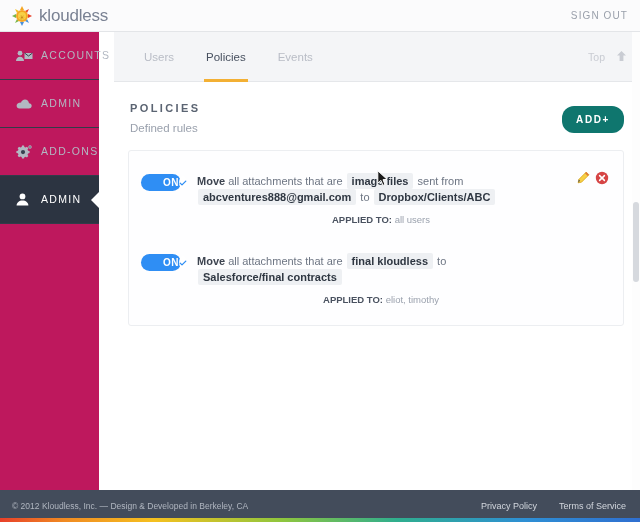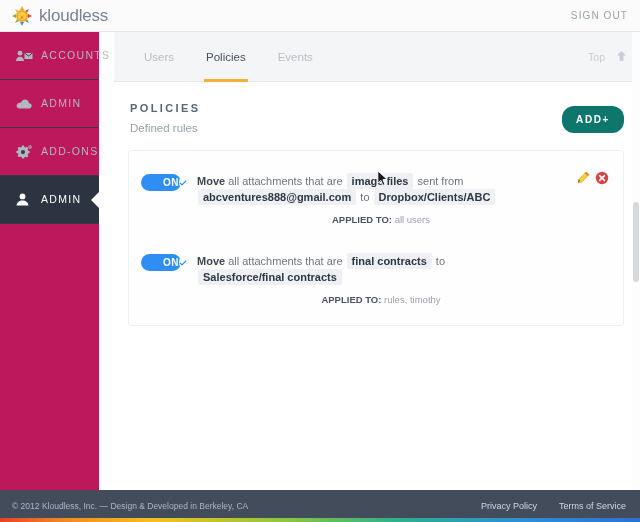--- a/index.html
+++ b/index.html
@@ -287,27 +287,27 @@
           <span class="toggle-knob">
             <svg width="8" height="8" viewBox="0 0 8 8">
               <path d="M1.2 4.1L3 5.9 6.8 2.1" fill="none" stroke="#2f8ef4" stroke-width="1.3" stroke-linecap="round" stroke-linejoin="round"></path>
             </svg>
           </span>
         </div>
         <div class="rule">
           <div class="rule-text">
             <span class="verb">Move</span>
             <span>all attachments that are</span>
-            <span class="chip">final contracts</span>
+            <span class="chip">final kloudless</span>
             <span>to</span>
             <span class="chip">Salesforce/final contracts</span>
           </div>
           <div class="applied">
             <b>APPLIED TO:</b>
-            <span>rules, timothy</span>
+            <span>eliot, timothy</span>
           </div>
         </div>
       </div>
 
     </div>
   </div>
 
   <div class="sbar-track">
     <div class="sbar-thumb"></div>
   </div>

